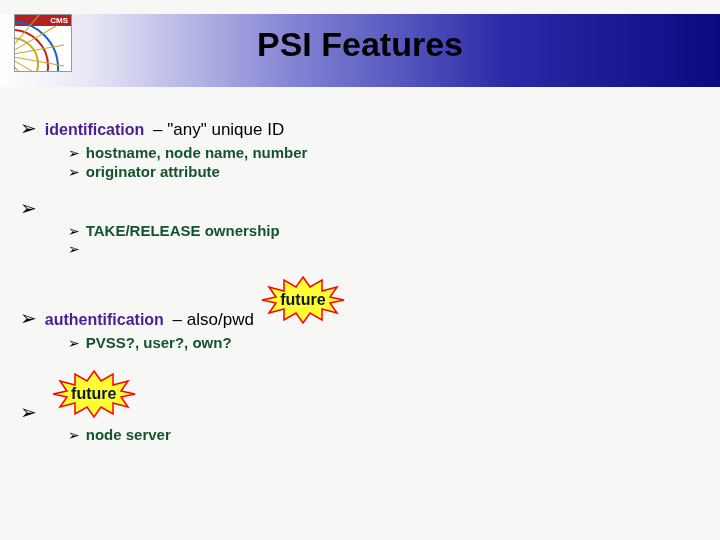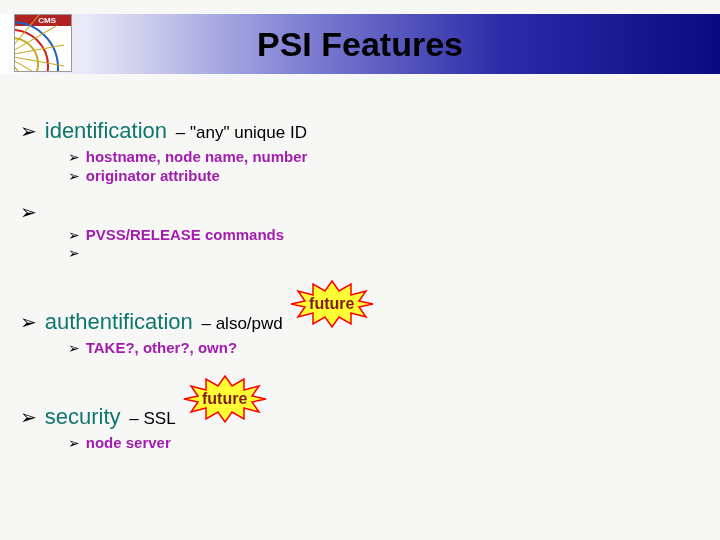--- a/index.html
+++ b/index.html
@@ -15,21 +15,21 @@
     position: relative;
     width: 720px;
     height: 540px;
     box-sizing: border-box;
   }
   .title-bar {
     position: absolute;
     top: 14px;
     left: 0;
     width: 720px;
-    height: 60px;
+    height: 73px;
     background: linear-gradient(to right, #ffffff 0%, #e8e8f6 12%, #8686d6 40%, #2b2ba8 70%, #0a0a80 100%);
   }
   .title-bar h1 {
     margin: 0;
     text-align: center;
     line-height: 60px;
     font-size: 34px;
     font-weight: bold;
     color: #000;
   }
@@ -47,21 +47,21 @@
   .logo .tag {
     position: absolute;
     top: 0;
     left: 0;
     width: 100%;
     background: #b22222;
     color: #fff;
     font-size: 8px;
     font-weight: bold;
     text-align: right;
-    padding: 1px 15px;
+    padding: 1px 3px;
     box-sizing: border-box;
   }
   .logo .arc {
     position: absolute;
     border-radius: 50%;
     border: 2px solid;
   }
   .logo .a1 { width: 90px; height: 90px; left: -50px; top: 6px; border-color: #1e60c8; }
   .logo .a2 { width: 70px; height: 70px; left: -40px; top: 14px; border-color: #c81e1e; }
   .logo .a3 { width: 50px; height: 50px; left: -30px; top: 22px; border-color: #c8a81e; }
@@ -86,23 +86,23 @@
     margin-top: 18px;
     margin-bottom: 4px;
   }
   .top-item .arrow {
     color: #000;
     font-size: 20px;
     margin-right: 8px;
     line-height: 1;
   }
   .top-item .lead {
-    font-size: 22px;
-    font-weight: normal;
-    color: #0f766e;
+    font-size: 16px;
+    font-weight: bold;
+    color: #4c1d95;
   }
   .top-item .trail {
     font-size: 17px;
     font-weight: normal;
     color: #000;
     margin-left: 4px;
   }
   .sub-list {
     margin-left: 48px;
     margin-top: 2px;
@@ -114,39 +114,39 @@
     margin: 2px 0;
   }
   .sub-item .arrow {
     color: #000;
     font-size: 14px;
     margin-right: 6px;
   }
   .sub-item .txt {
     font-size: 15px;
     font-weight: bold;
-    color: #a21caf;
+    color: #14532d;
   }
   .starburst {
     position: relative;
     display: inline-block;
     vertical-align: middle;
     margin-left: 6px;
   }
   .starburst svg {
     display: block;
   }
   .starburst .label {
     position: absolute;
     left: 50%;
     top: 50%;
     transform: translate(-50%, -50%);
     font-size: 16px;
     font-weight: bold;
-    color: #7f1d1d;
+    color: #0f172a;
     white-space: nowrap;
   }
 </style>
 </head>
 <body>
 
 <div class="slide">
 
   <div class="title-bar">
     <h1>PSI Features</h1>
@@ -183,21 +183,21 @@
         <span class="txt">originator attribute</span>
       </div>
     </div>
 
     <div class="top-item">
       <span class="arrow">➢</span>
     </div>
     <div class="sub-list">
       <div class="sub-item">
         <span class="arrow">➢</span>
-        <span class="txt">PVSS/RELEASE commands</span>
+        <span class="txt">TAKE/RELEASE ownership</span>
       </div>
       <div class="sub-item">
         <span class="arrow">➢</span>
       </div>
     </div>
 
     <div class="top-item">
       <span class="arrow">➢</span>
       <span>
         <span class="lead">authentification</span><span class="trail"> – also/pwd</span>
@@ -205,29 +205,26 @@
       <span class="starburst">
         <svg width="86" height="50" viewBox="0 0 86 50">
           <polygon points="43,2 50,12 62,5 62,16 77,12 70,22 84,25 70,28 77,38 62,34 62,45 50,38 43,48 36,38 24,45 24,34 9,38 16,28 2,25 16,22 9,12 24,16 24,5 36,12" stroke-width="1.5" fill="#ffff33" stroke="#ff0000"></polygon>
         </svg>
         <span class="label">future</span>
       </span>
     </div>
     <div class="sub-list">
       <div class="sub-item">
         <span class="arrow">➢</span>
-        <span class="txt">TAKE?, other?, own?</span>
-      </div>
-    </div>
-
-    <div class="top-item">
-      <span class="arrow">➢</span>
-      <span>
-        <span class="lead">security</span><span class="trail"> – SSL</span>
-      </span>
+        <span class="txt">PVSS?, user?, own?</span>
+      </div>
+    </div>
+
+    <div class="top-item">
+      <span class="arrow">➢</span>
       <span class="starburst">
         <svg width="86" height="50" viewBox="0 0 86 50">
           <polygon points="43,2 50,12 62,5 62,16 77,12 70,22 84,25 70,28 77,38 62,34 62,45 50,38 43,48 36,38 24,45 24,34 9,38 16,28 2,25 16,22 9,12 24,16 24,5 36,12" fill="#ffff33" stroke="#ff0000" stroke-width="1.5"></polygon>
         </svg>
         <span class="label">future</span>
       </span>
     </div>
     <div class="sub-list">
       <div class="sub-item">
         <span class="arrow">➢</span>

